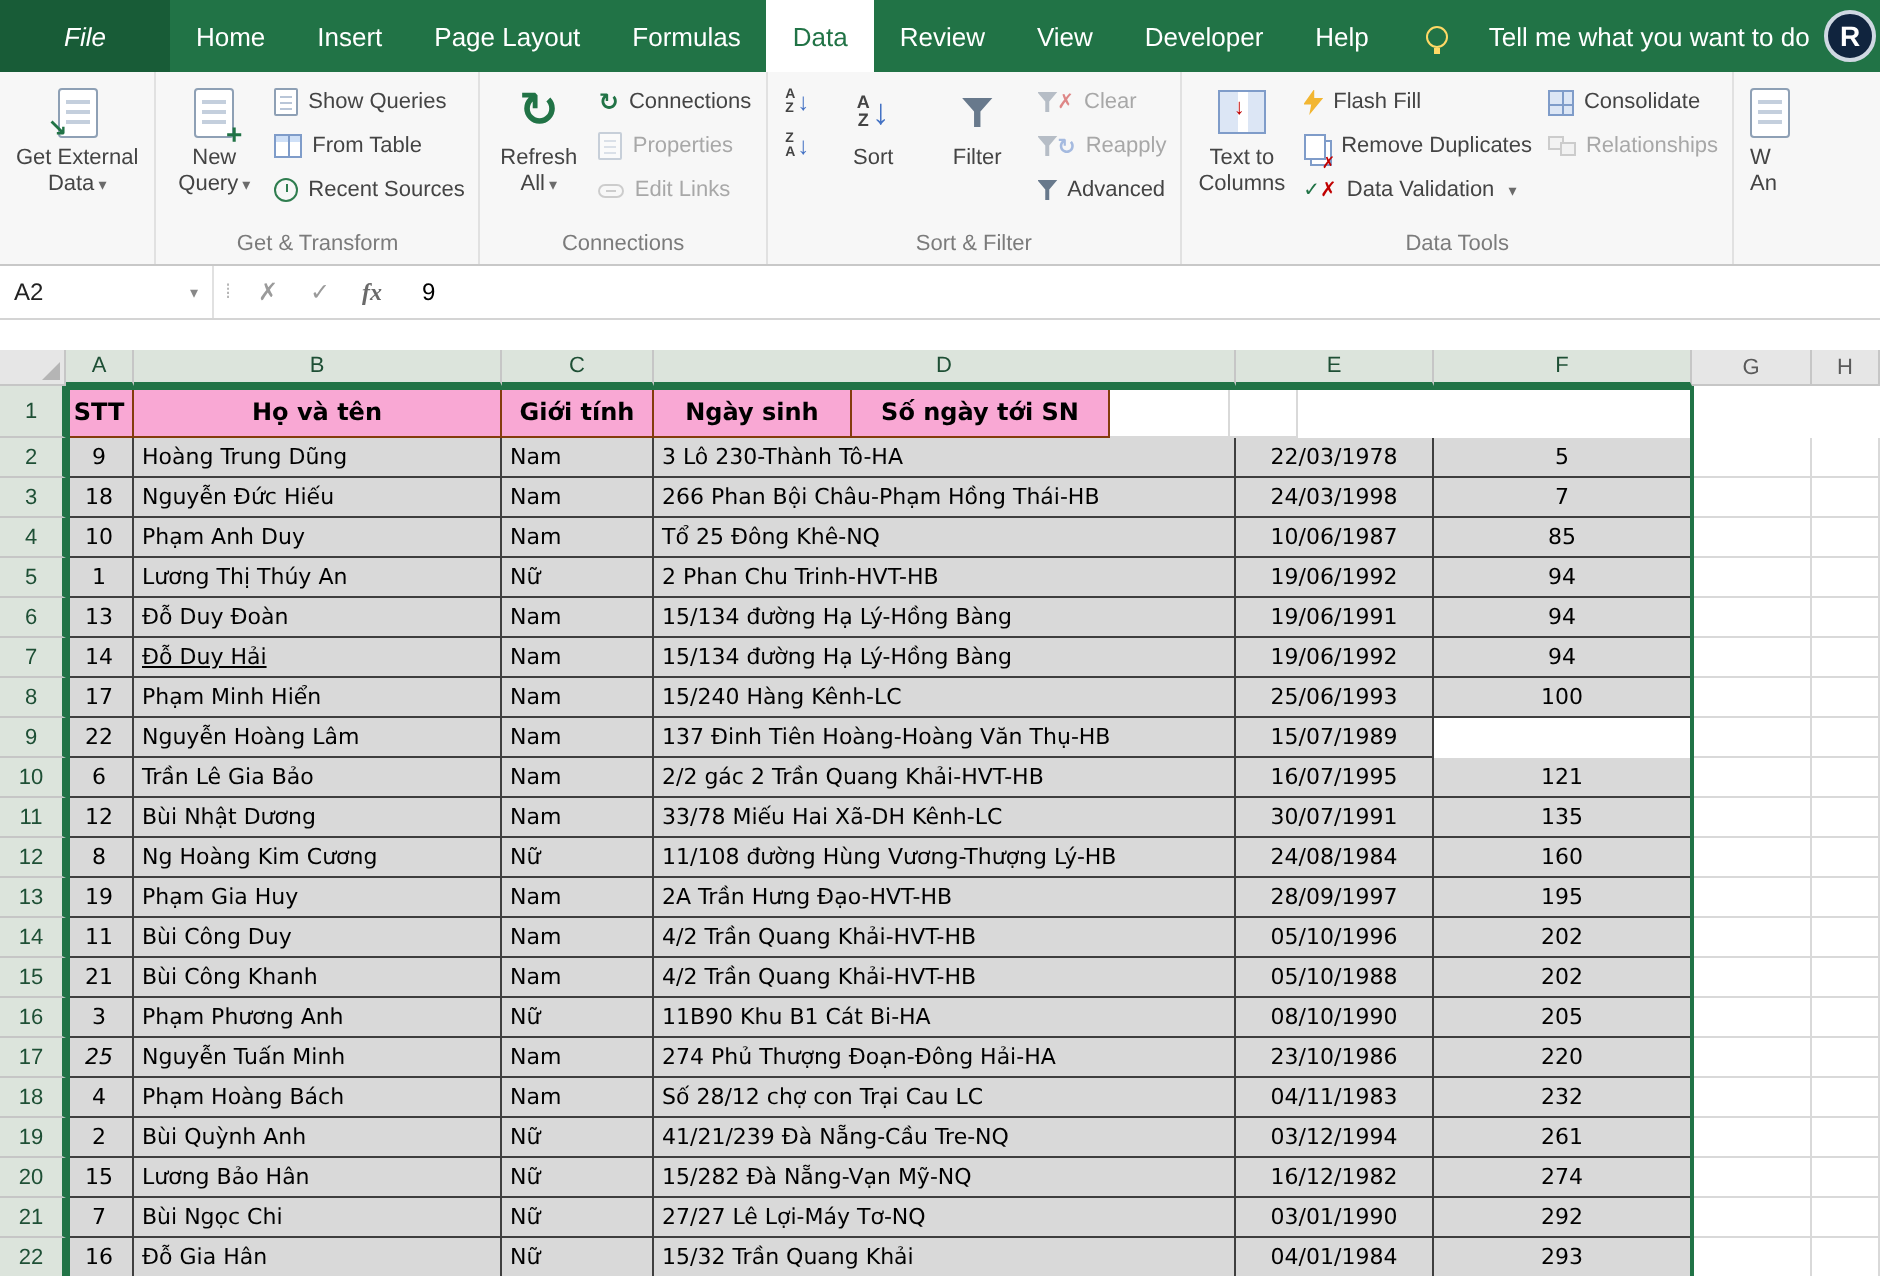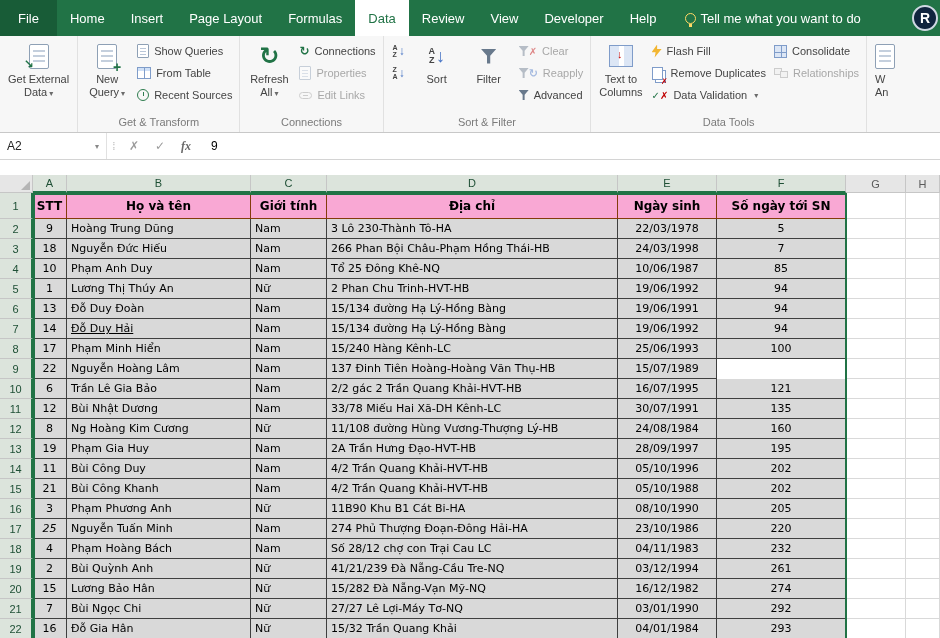--- a/index.html
+++ b/index.html
@@ -3,23 +3,23 @@
 <meta charset="utf-8">
 <style>
   * { box-sizing: border-box; margin:0; padding:0; }
   html,body { width:940px; height:638px; overflow:hidden; background:#fff;
               font-family:"Liberation Sans","DejaVu Sans",sans-serif; }
 
   
   .titlebar { height:36px; background:#217346; display:flex; align-items:stretch; color:#fff; position:relative; }
   #menu-tabs { display:flex; align-items:stretch; }
   .menu-tab { padding:0 13px; display:flex; align-items:center; font-size:13px; cursor:default; white-space:nowrap; }
-  .menu-tab.file { background:#185c37; padding:0 18px; }
+  .menu-tab.file { background:#185c37; padding:0 32px;font-style:italic; }
   .menu-tab.active { background:#fff; color:#217346; }
-  .tellme { display:flex; align-items:center; gap:4px; margin-left:16px; font-size:13px; color:#fff; }
+  .tellme { display:flex; align-items:center; gap:20px; margin-left:16px; font-size:13px; color:#fff; }
   .bulb { width:11px; height:11px; border:1.5px solid #ffd966; border-radius:50%; position:relative; }
   .bulb::after { content:""; position:absolute; left:3px; top:10px; width:3px; height:3px; background:#ffd966; }
   .avatar { position:absolute; right:2px; top:5px; width:26px; height:26px; border-radius:50%;
             background:#10243e; border:2px solid #cfd8e2; color:#fff; font-size:14px; font-weight:bold;
             display:flex; align-items:center; justify-content:center; }
 
   
   .ribbon { height:97px; background:#f7f7f7; border-bottom:1px solid #c8c8c8; display:flex; overflow:hidden; }
   .rgroup { display:flex; flex-direction:column; border-right:1px solid #e1e1e1; padding:2px 3px 0 3px; }
   .gcontent { flex:1; display:flex; align-items:flex-start; }
@@ -376,21 +376,20 @@
         <div class="ch sel" style="width: 129px; flex: 0 0 auto;">F</div>
         <div class="ch" style="width: 60px; flex: 0 0 auto;">G</div>
         <div class="ch" style="width: 34px; flex: 0 0 auto;">H</div>
       </div>
     <div id="grid-rows">
         <div class="grow r1">
           <div class="rn">1</div>
           <div class="cell hcell c-center" style="width: 34px;">STT</div>
           <div class="cell hcell c-center" style="width: 184px;">Họ và tên</div>
           <div class="cell hcell c-center" style="width: 76px;">Giới tính</div>
-          <div class="cell hcell c-center" style="width: 291px;">Địa chỉ</div>
           <div class="cell hcell c-center" style="width: 99px;">Ngày sinh</div>
           <div class="cell hcell c-center" style="width: 129px;">Số ngày tới SN</div>
           <div class="cell empty" style="width: 60px;"></div>
           <div class="cell empty" style="width: 34px;"></div>
         </div>
         <div class="grow">
           <div class="rn">2</div>
           <div class="cell  c-center" style="width: 34px;">9</div>
           <div class="cell " style="width: 184px;">Hoàng Trung Dũng</div>
           <div class="cell " style="width: 76px;">Nam</div>

